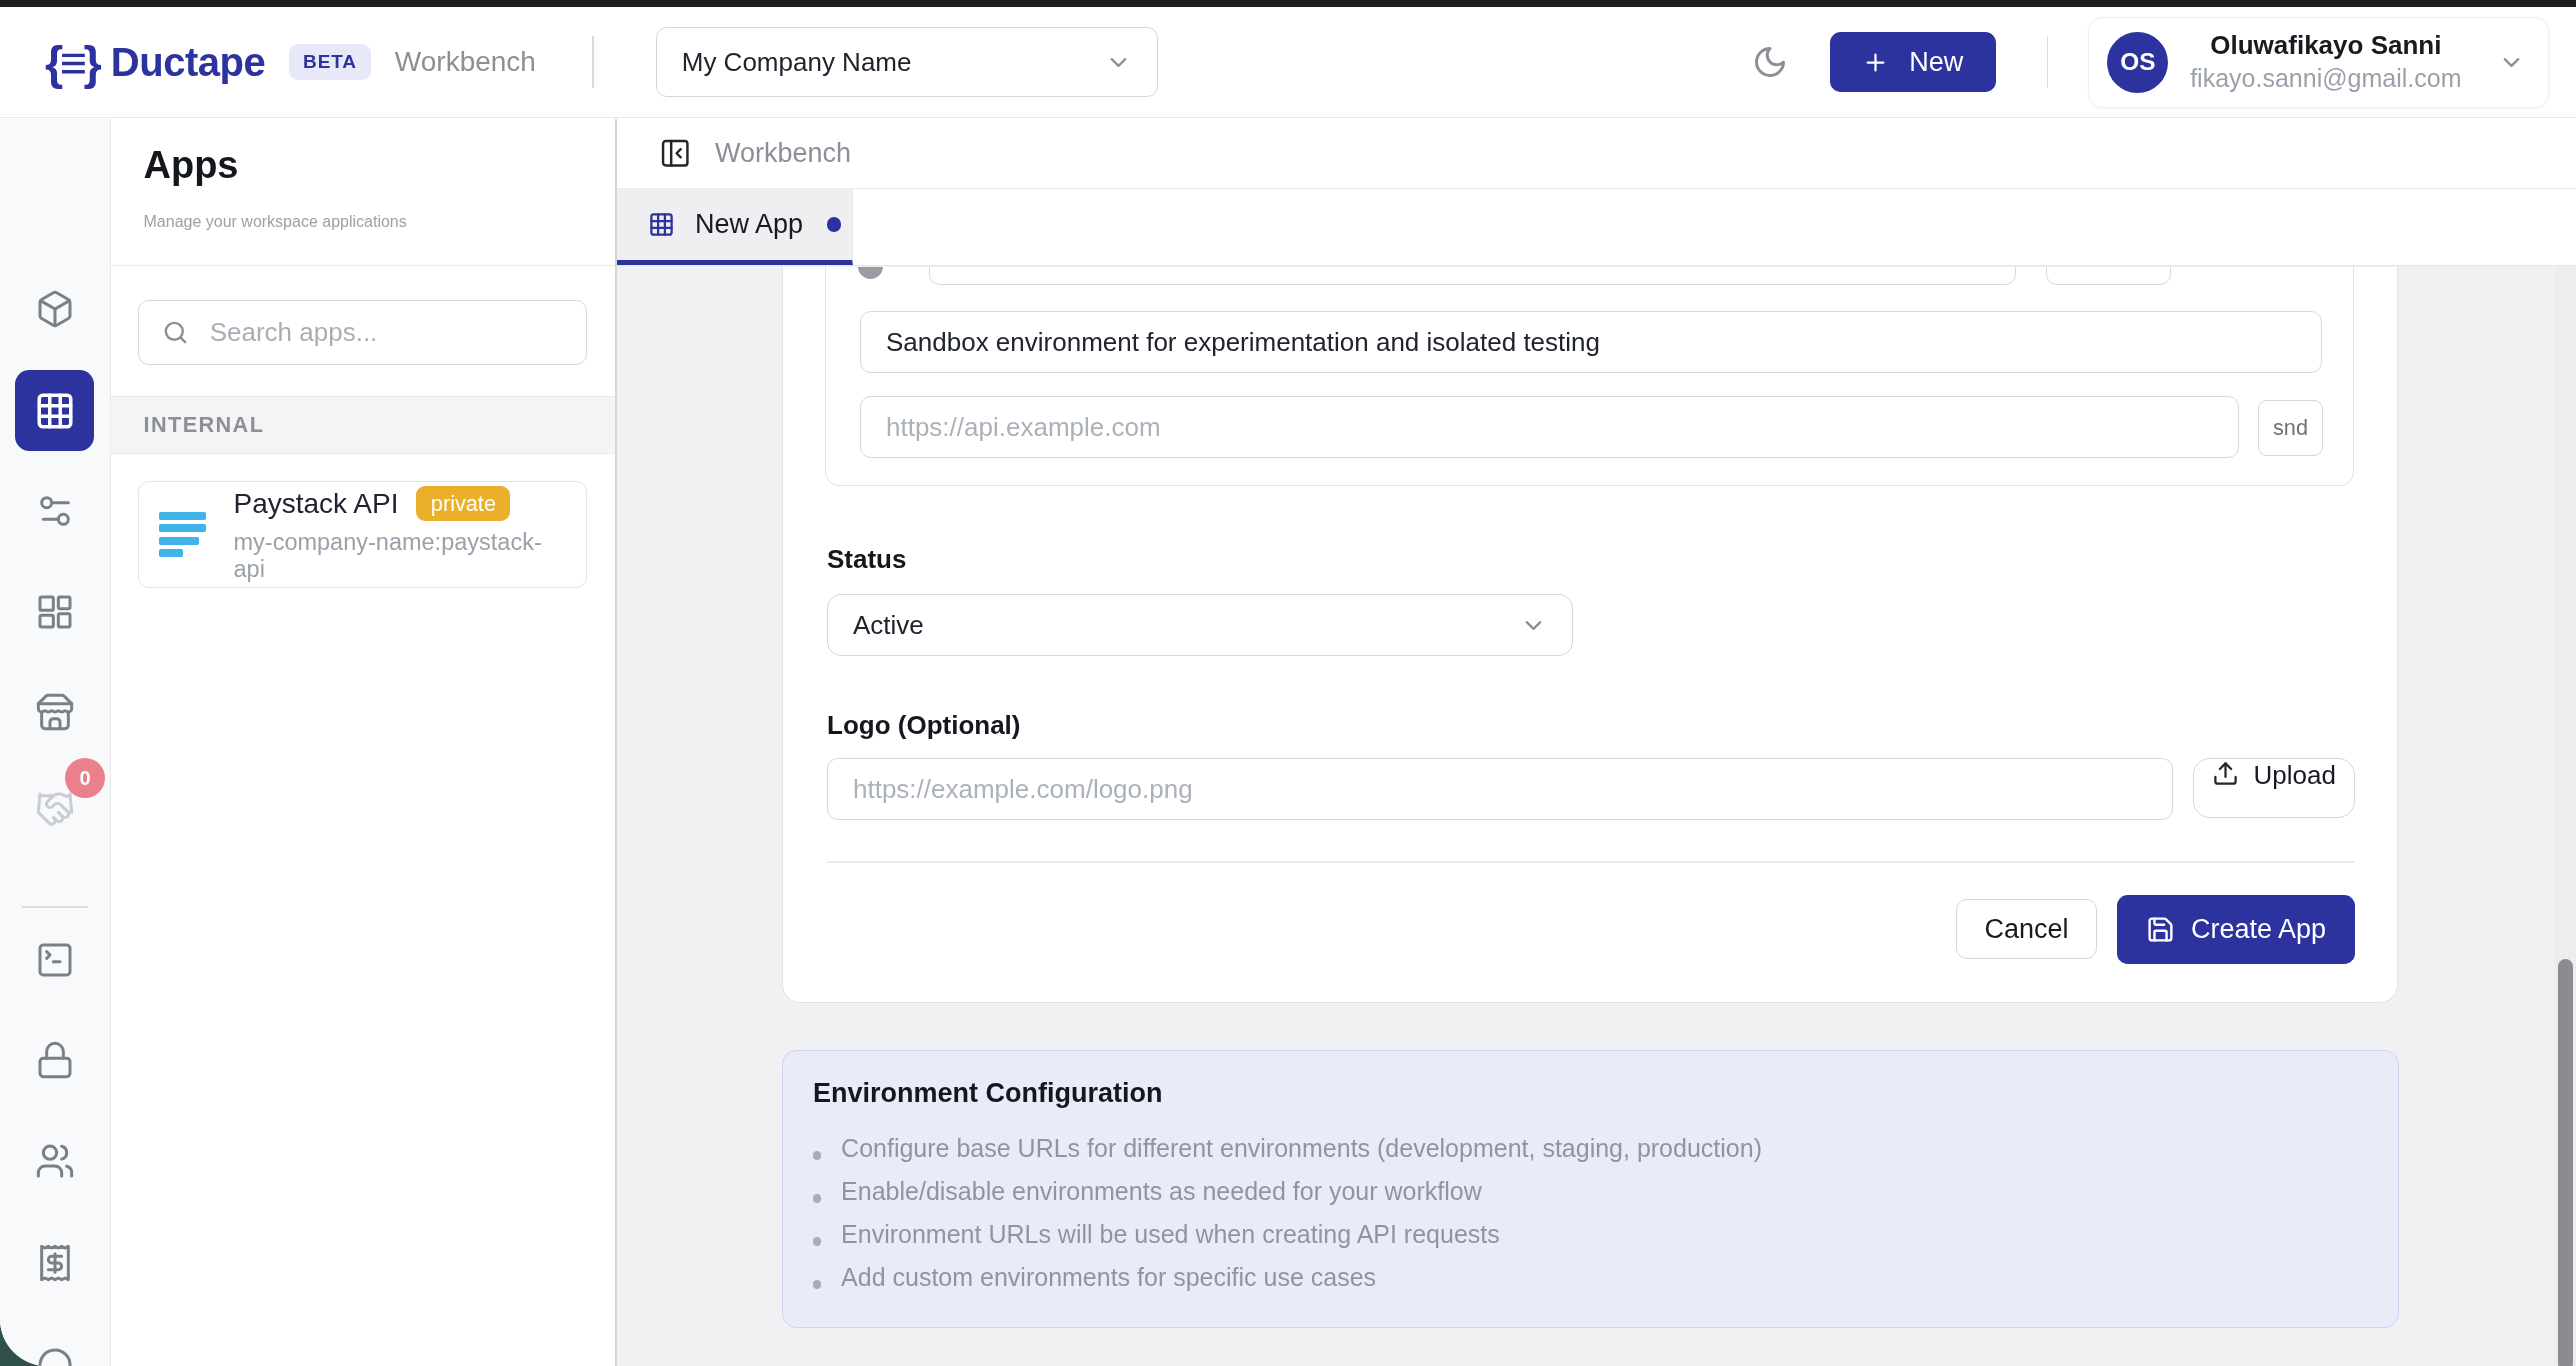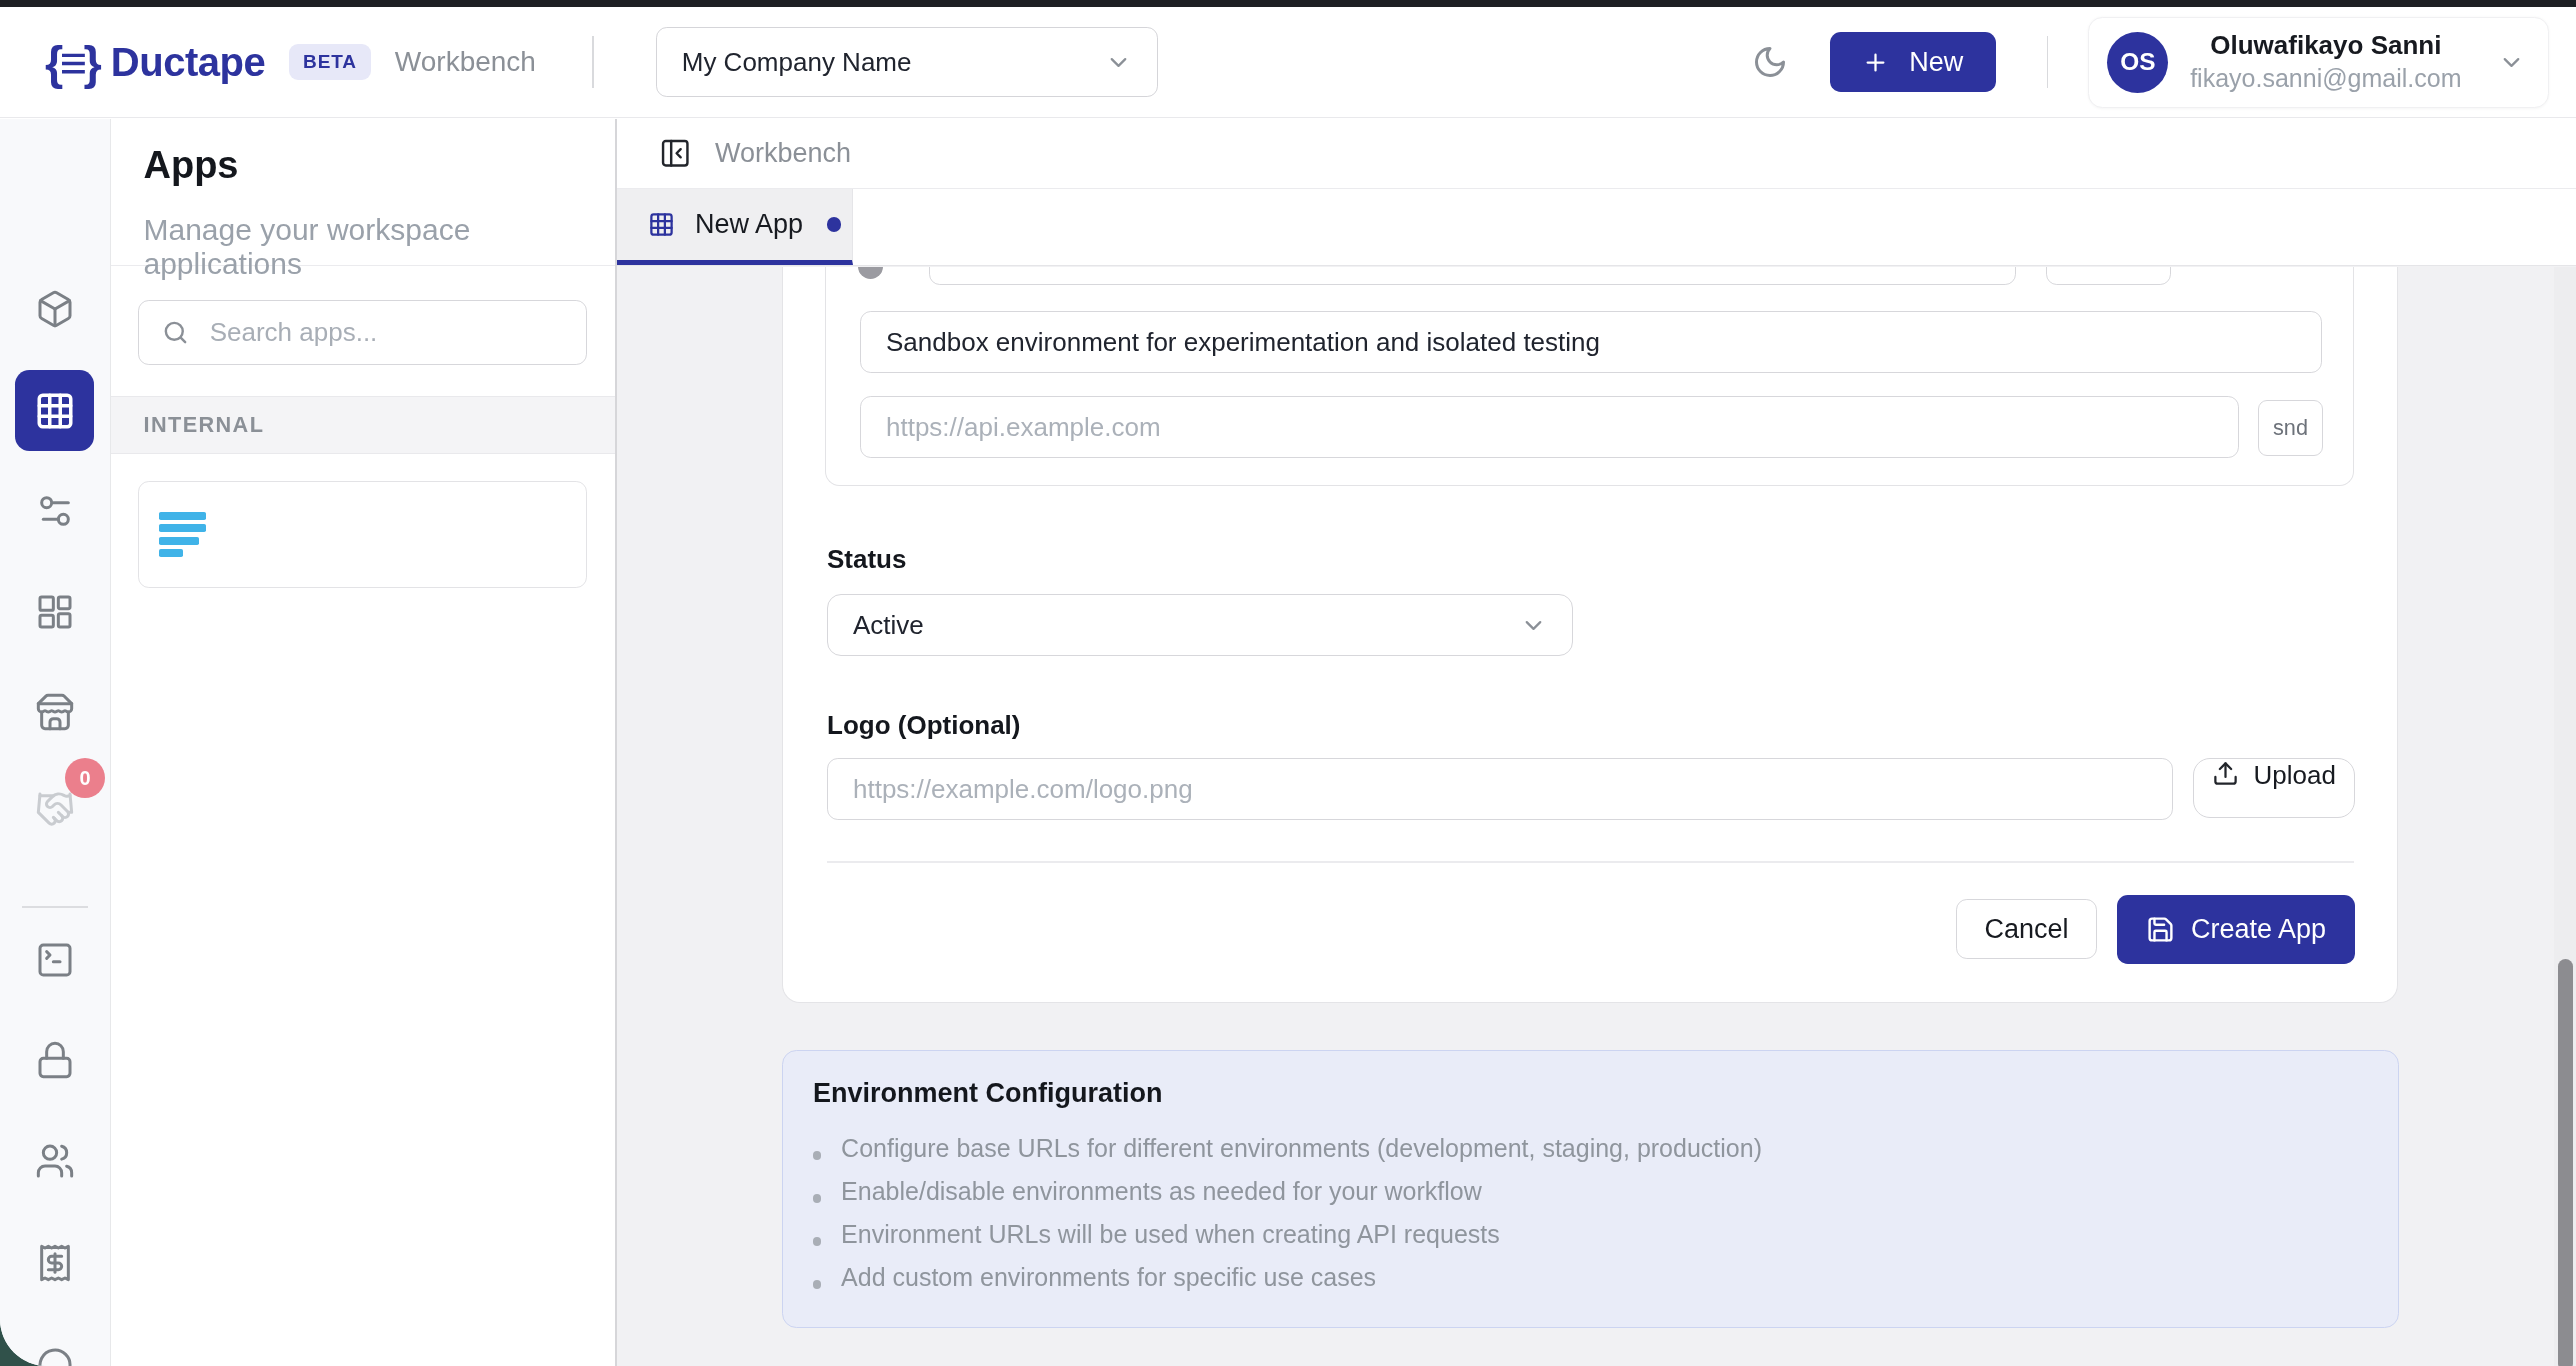--- a/index.html
+++ b/index.html
@@ -91,21 +91,21 @@
     position:absolute;left:65px;top:639px;width:40px;height:40px;border-radius:50%;
     background:#eb7f8c;color:#fff;font-size:20px;font-weight:700;
     display:flex;align-items:center;justify-content:center;z-index:2;
   }
   .faded{color:#c9ccd0;}
 
   
   .apps-panel{width:504px;background:#fff;border-right:2.7px solid #d6d6d9;position:relative;flex:none;}
   .panel-head{position:absolute;top:0;left:0;right:0;height:146px;border-bottom:1.8px solid #ebebee;}
   .panel-title{position:absolute;left:32.5px;top:25px;font-size:38px;font-weight:700;color:#14171d;}
-  .panel-sub{position:absolute;left:32.5px;top:94px;font-size:30px;color:#9aa1aa;}
+  .panel-sub{position:absolute;left:32.5px;top:94px;font-size:16px;color:#9aa1aa;}
   .search-box{
     position:absolute;left:27px;top:181px;width:449px;height:65px;
     border:1.8px solid #d7d7db;border-radius:10.8px;background:#fff;
     display:flex;align-items:center;box-sizing:border-box;padding:0 21.7px;
   }
   .search-box svg{width:29px;height:29px;color:#8b9097;flex:none;}
   .search-box input{
     border:none;outline:none;flex:1;margin-left:18px;
     font-size:26px;color:#20242e;font-family:"Liberation Sans", sans-serif;background:transparent;
   }
@@ -385,20 +385,27 @@
       </div>
 
       <div class="section-band">INTERNAL</div>
 
       <div class="app-card">
         <div class="pstk-icon">
           <i style="width:47px;"></i>
             <i style="width:47px;"></i>
             <i style="width:40px;"></i>
             <i style="width:23.5px;"></i>
+        </div>
+        <div class="app-card-meta">
+          <div class="app-card-row">
+            <span class="app-card-name">Paystack API</span>
+            <span class="private-badge">private</span>
+          </div>
+          <div class="app-card-slug">my-company-name:paystack-api</div>
         </div>
       </div>
     </aside>
 
     <main class="main">
       <div class="main-header">
         <svg class="collapse-btn" viewBox="0 0 24 24" fill="none" stroke="currentColor" stroke-width="1.8" stroke-linecap="round" stroke-linejoin="round">
             <rect x="3" y="3" width="18" height="18" rx="2"></rect>
             <path d="M9 3v18"></path>
             <path d="m16 15-3-3 3-3"></path>

